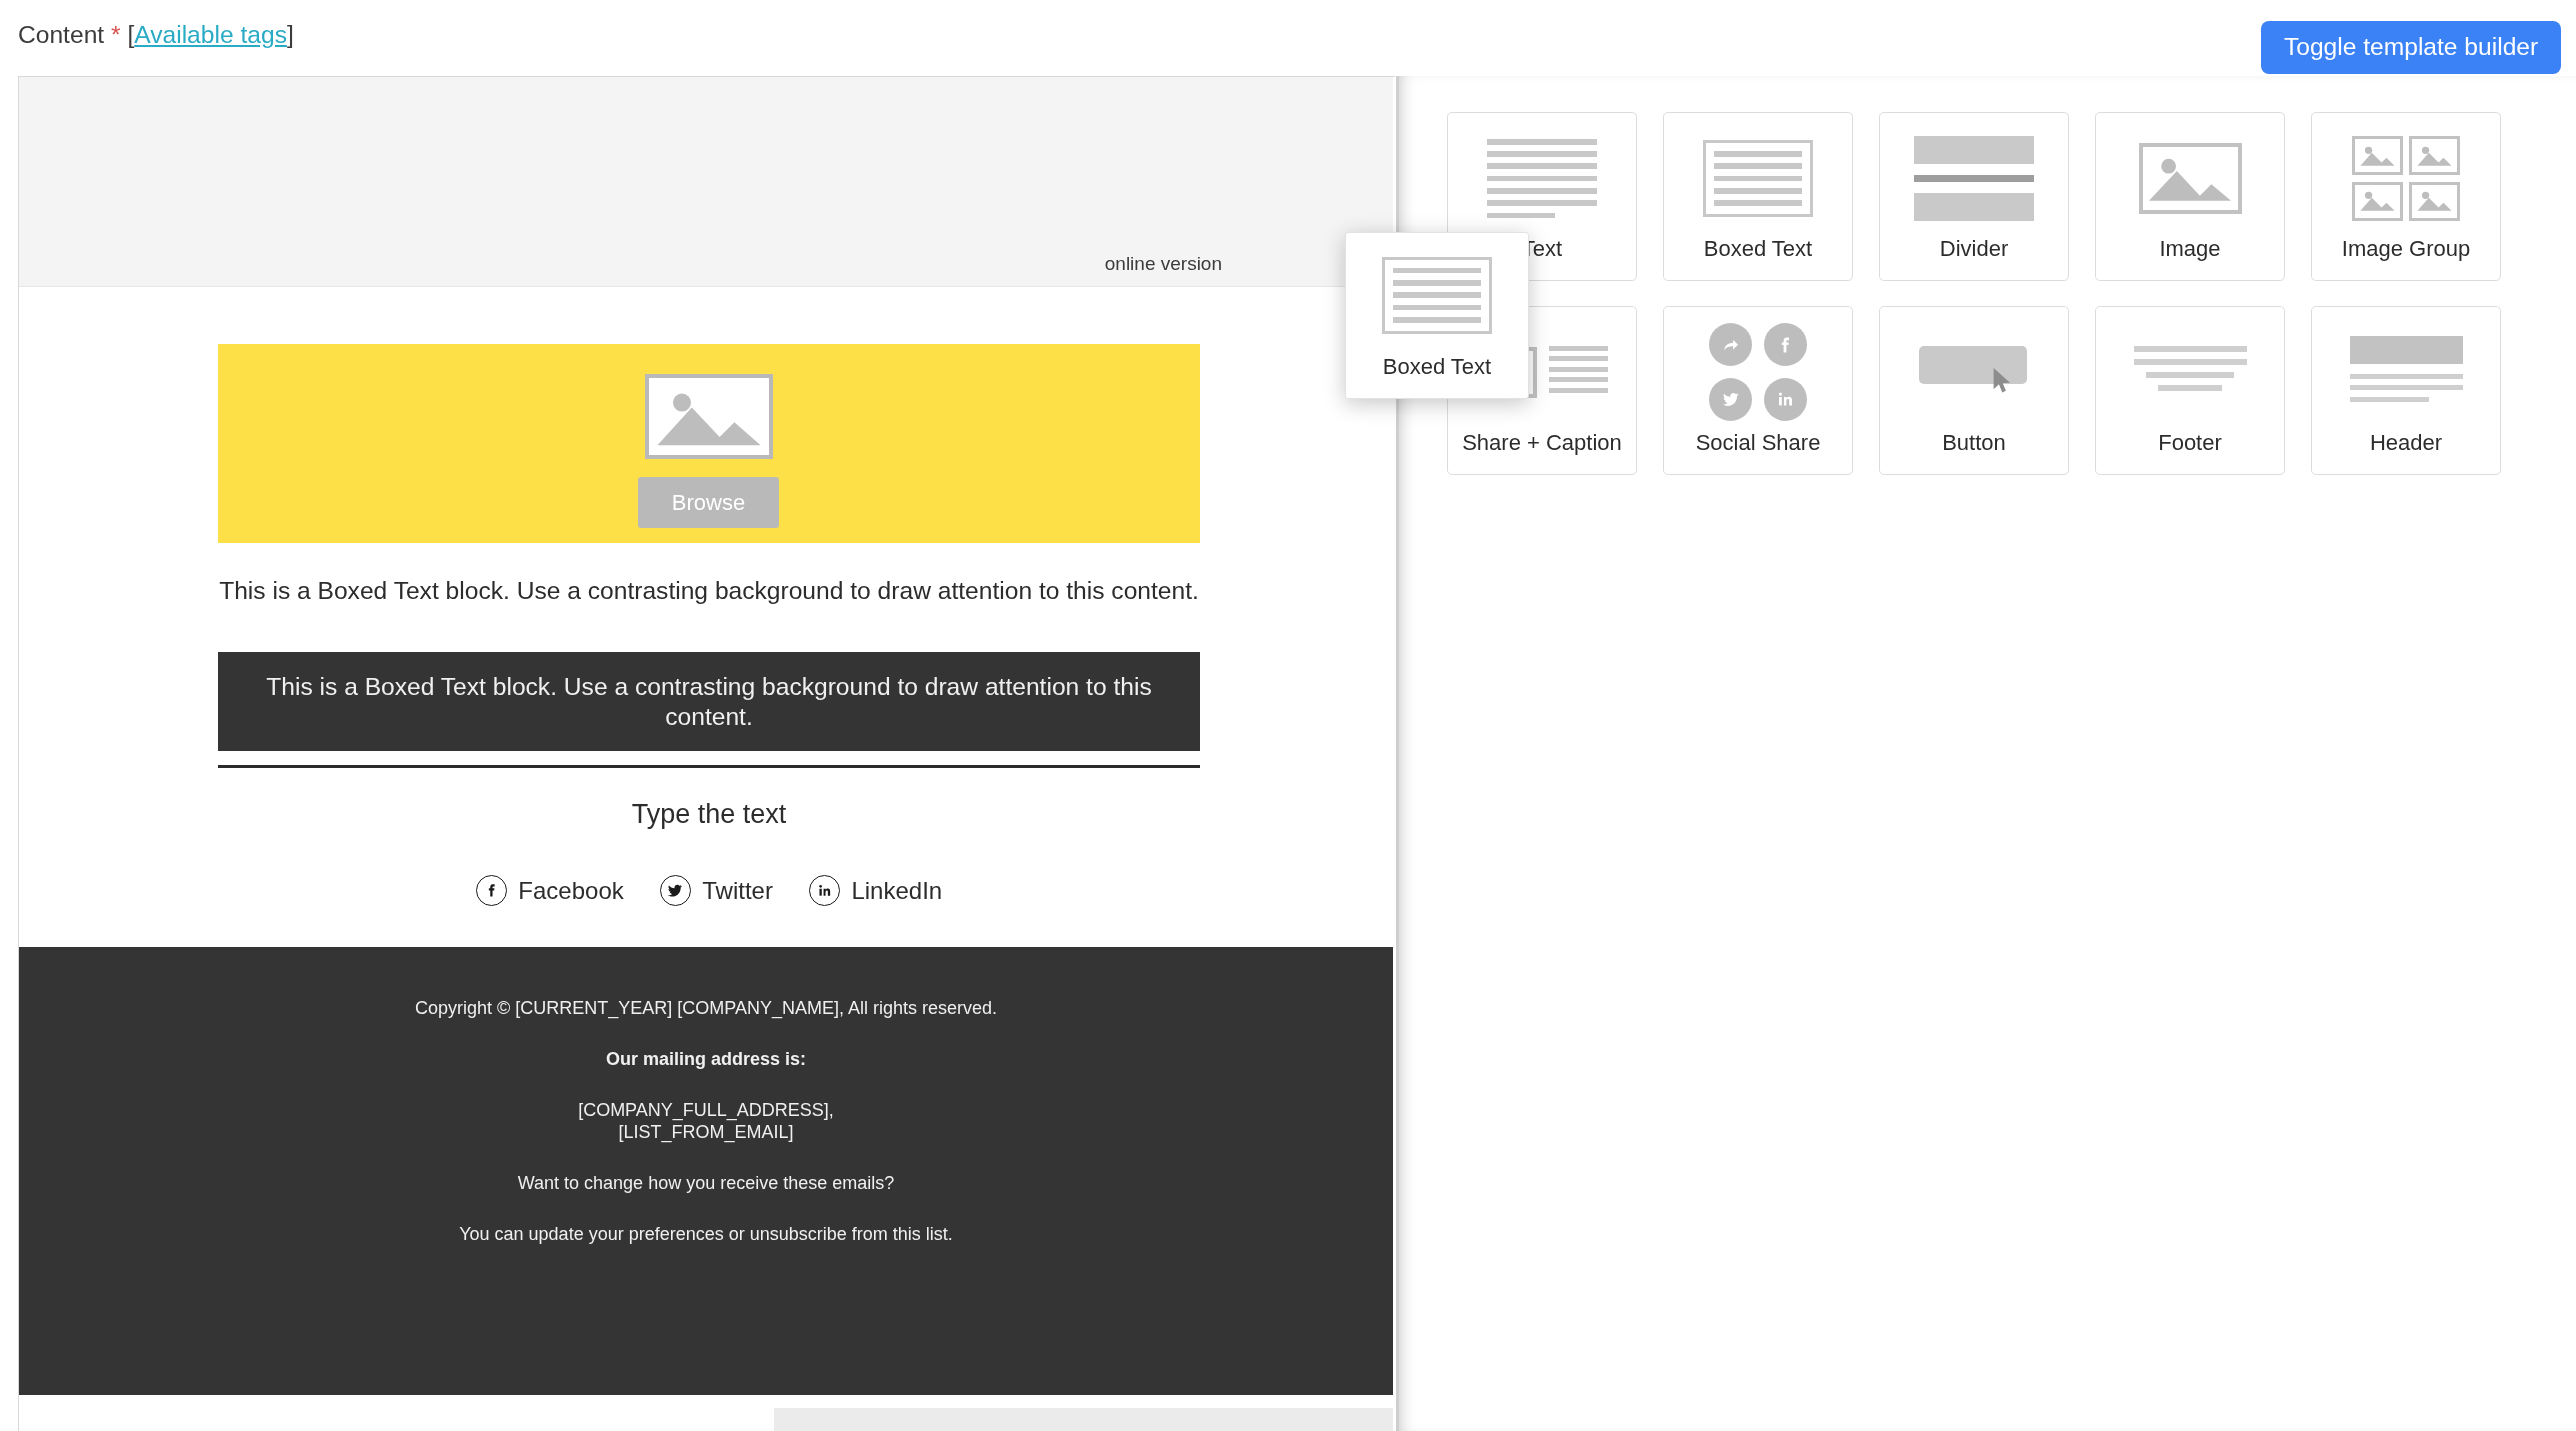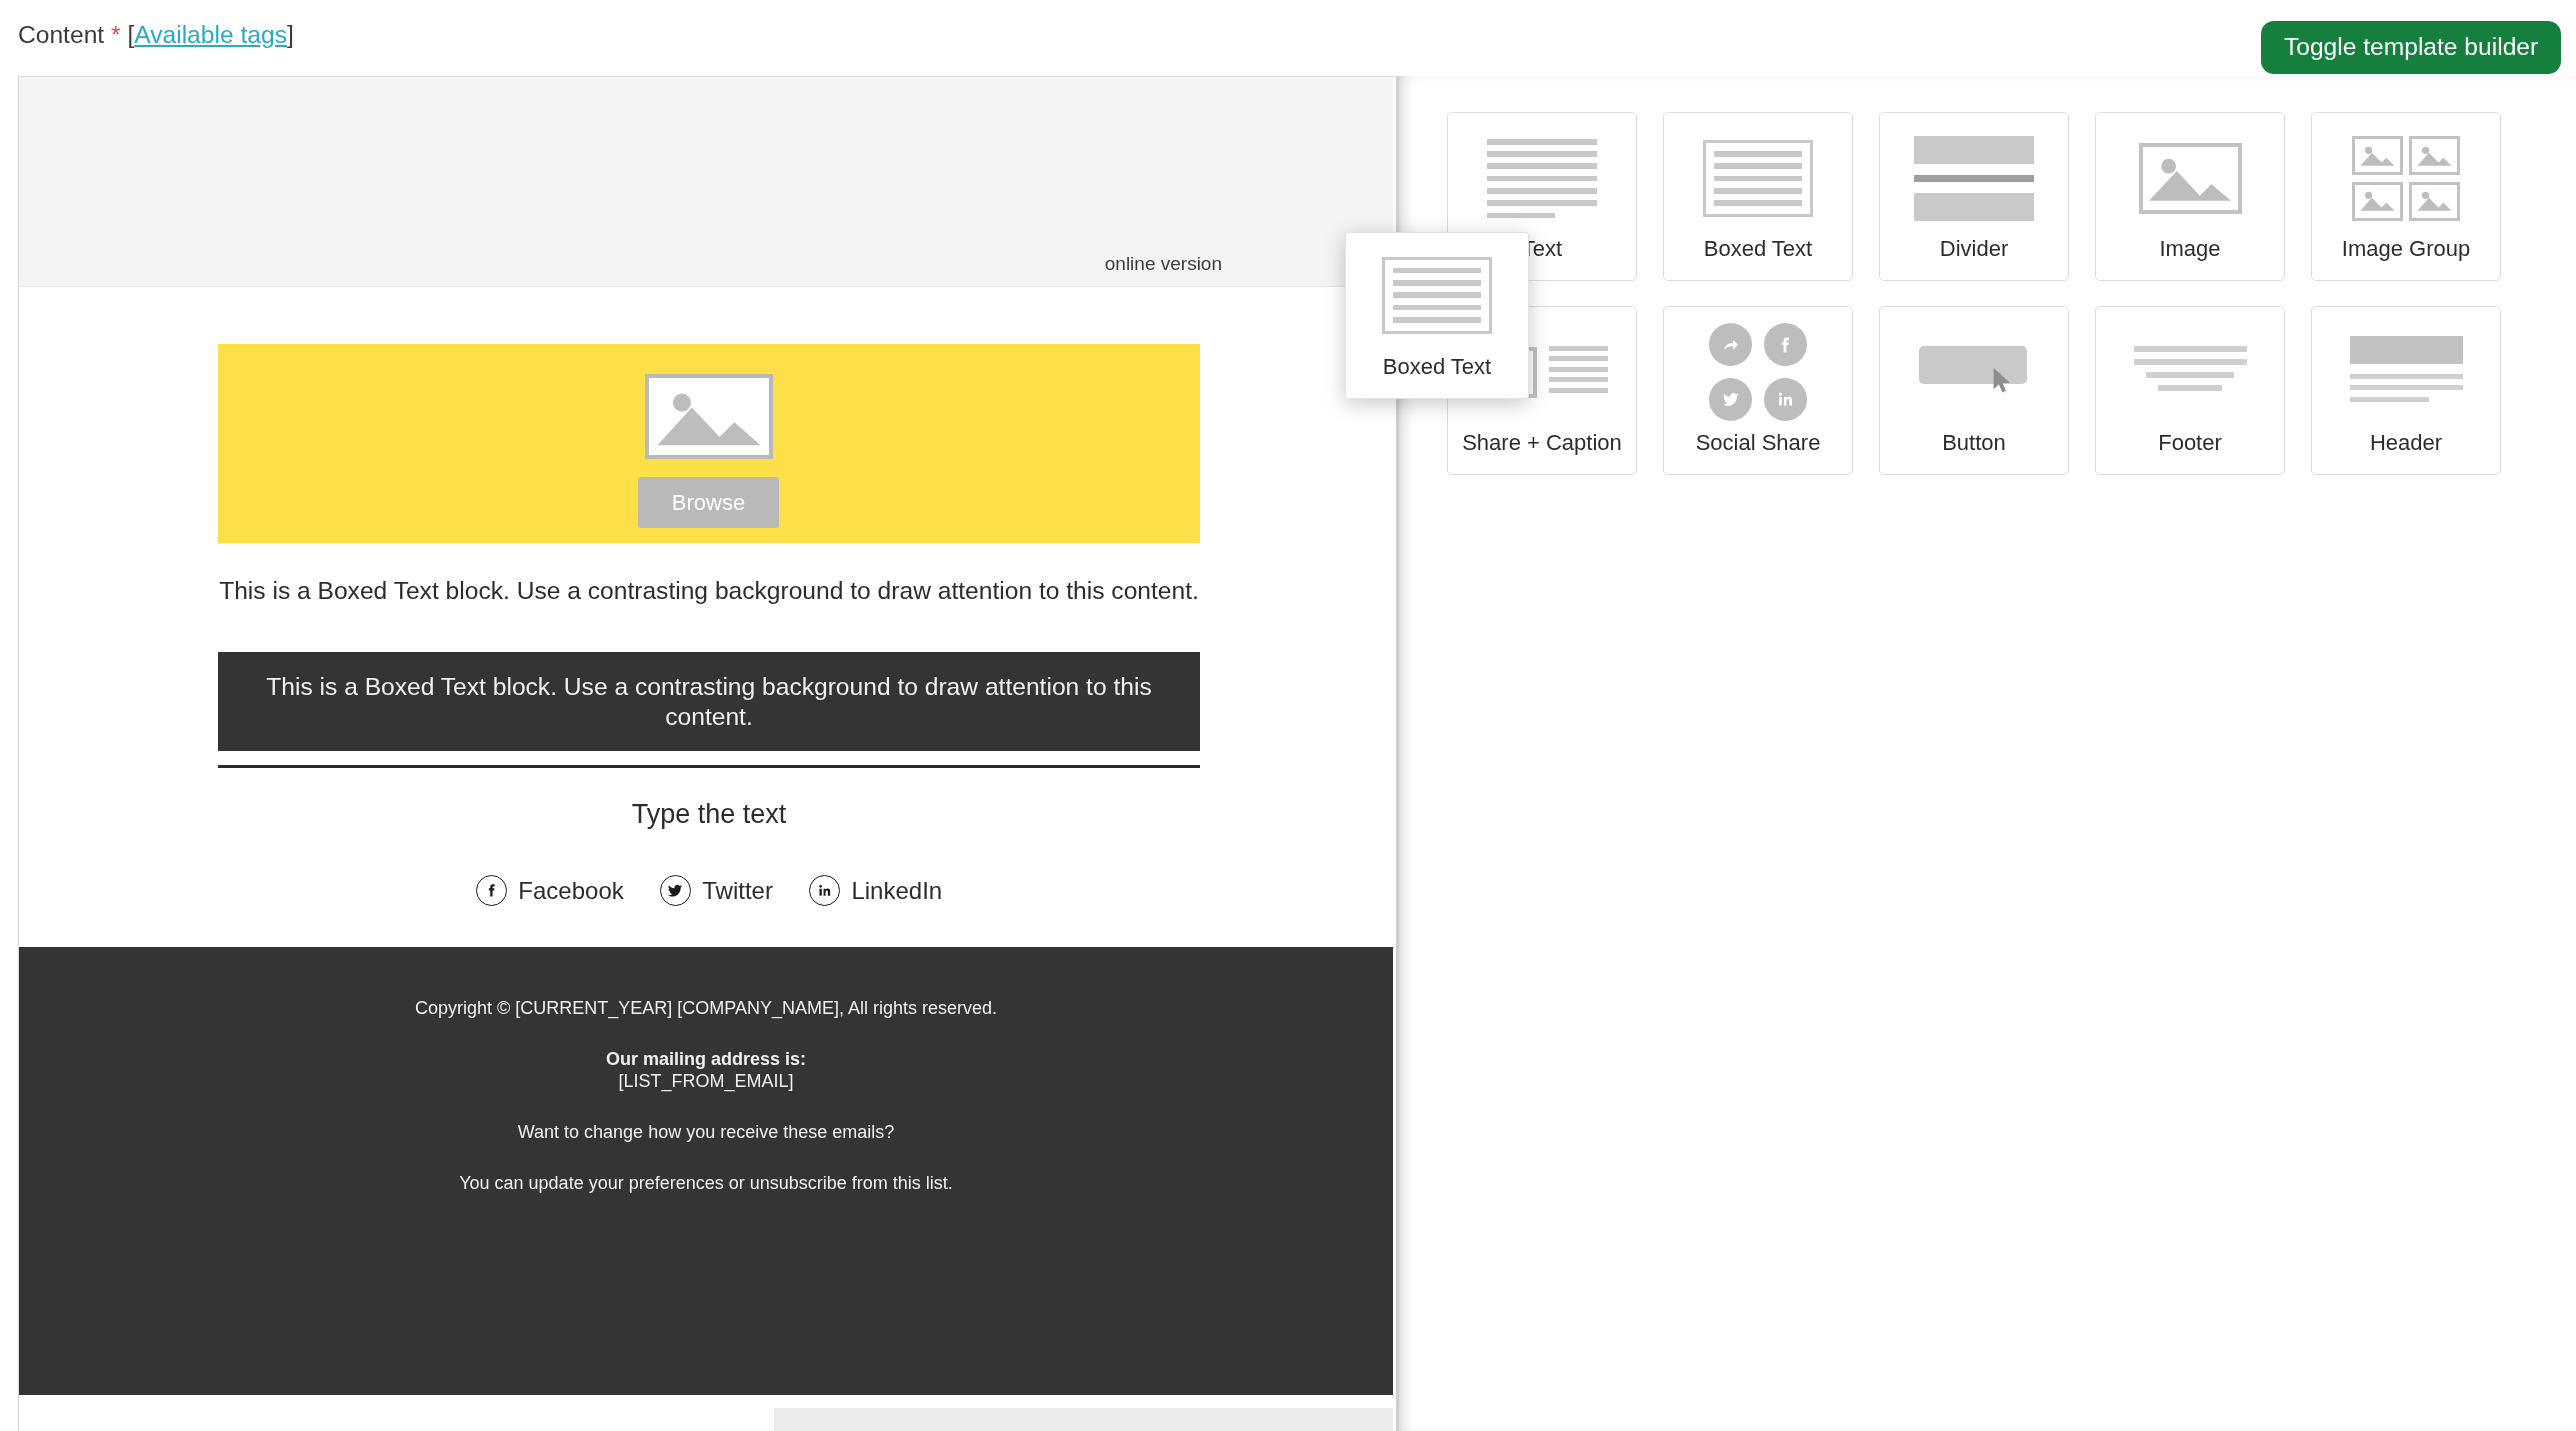--- a/index.html
+++ b/index.html
@@ -24,26 +24,26 @@
     color: #3b3b3b;
     white-space: nowrap;
   }
   .req-star { color: #d9534f; }
   .tag-link { color: #29abc5; }
   .bracket { color: #3b3b3b; }
 
   .toggle-btn {
     position: absolute;
     right: 14.8px; top: 21.3px;
-    background: #15803d;
+    background: #3b82f6;
     color: #ffffff;
     font-size: 24.6px;
     padding: 11.5px 23px 13px 23px;
     border: none;
-    border-radius: 13px;
+    border-radius: 8px;
     cursor: pointer;
     white-space: nowrap;
   }
 
   
   .editor {
     position: absolute;
     left: 18px; top: 76px;
     width: 1377px; height: 1356px;
     background: #ffffff;
@@ -391,20 +391,21 @@
               <path d="M8 7h2.6v1.2c.4-.7 1.3-1.4 2.6-1.4 2 0 2.8 1.2 2.8 3.4v5.2h-2.8v-4.6c0-1.1-.4-1.7-1.3-1.7-.8 0-1.2.5-1.4 1.1-.1.2-.1.5-.1.8v4.4H8z" fill="#1b1b1b"></path>
             </svg>
         </span>
         <span>LinkedIn</span>
       </div>
     </div>
 
     <div class="footer-block">
       <p class="footer-line">Copyright © [CURRENT_YEAR] [COMPANY_NAME], All rights reserved.</p>
       <p class="footer-space1">Our mailing address is:</p>
+      <p class="footer-space2">[COMPANY_FULL_ADDRESS],</p>
       <p>[LIST_FROM_EMAIL]</p>
       <p class="footer-space3">Want to change how you receive these emails?</p>
       <p class="footer-space4">You can update your preferences or unsubscribe from this list.</p>
     </div>
 
     <div class="bottom-strip">
       <div class="bottom-strip-inner"></div>
     </div>
 
   </div>

